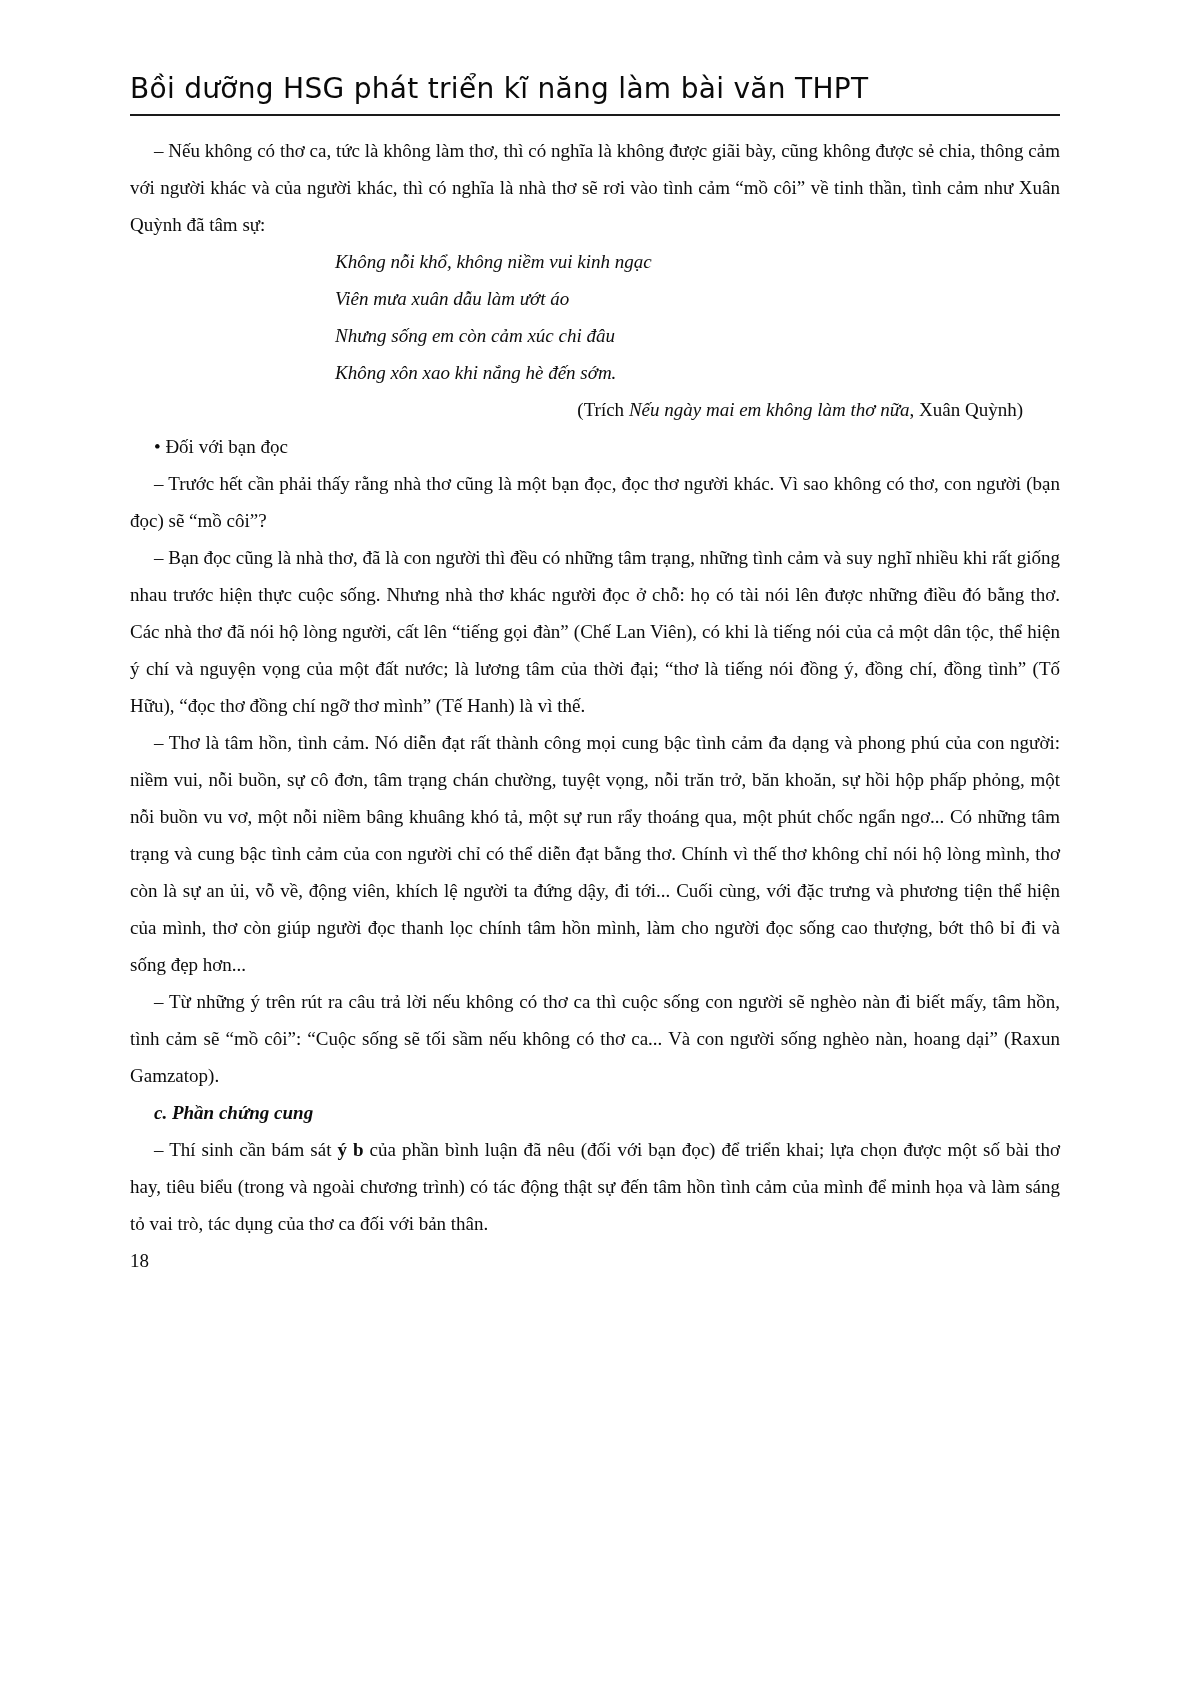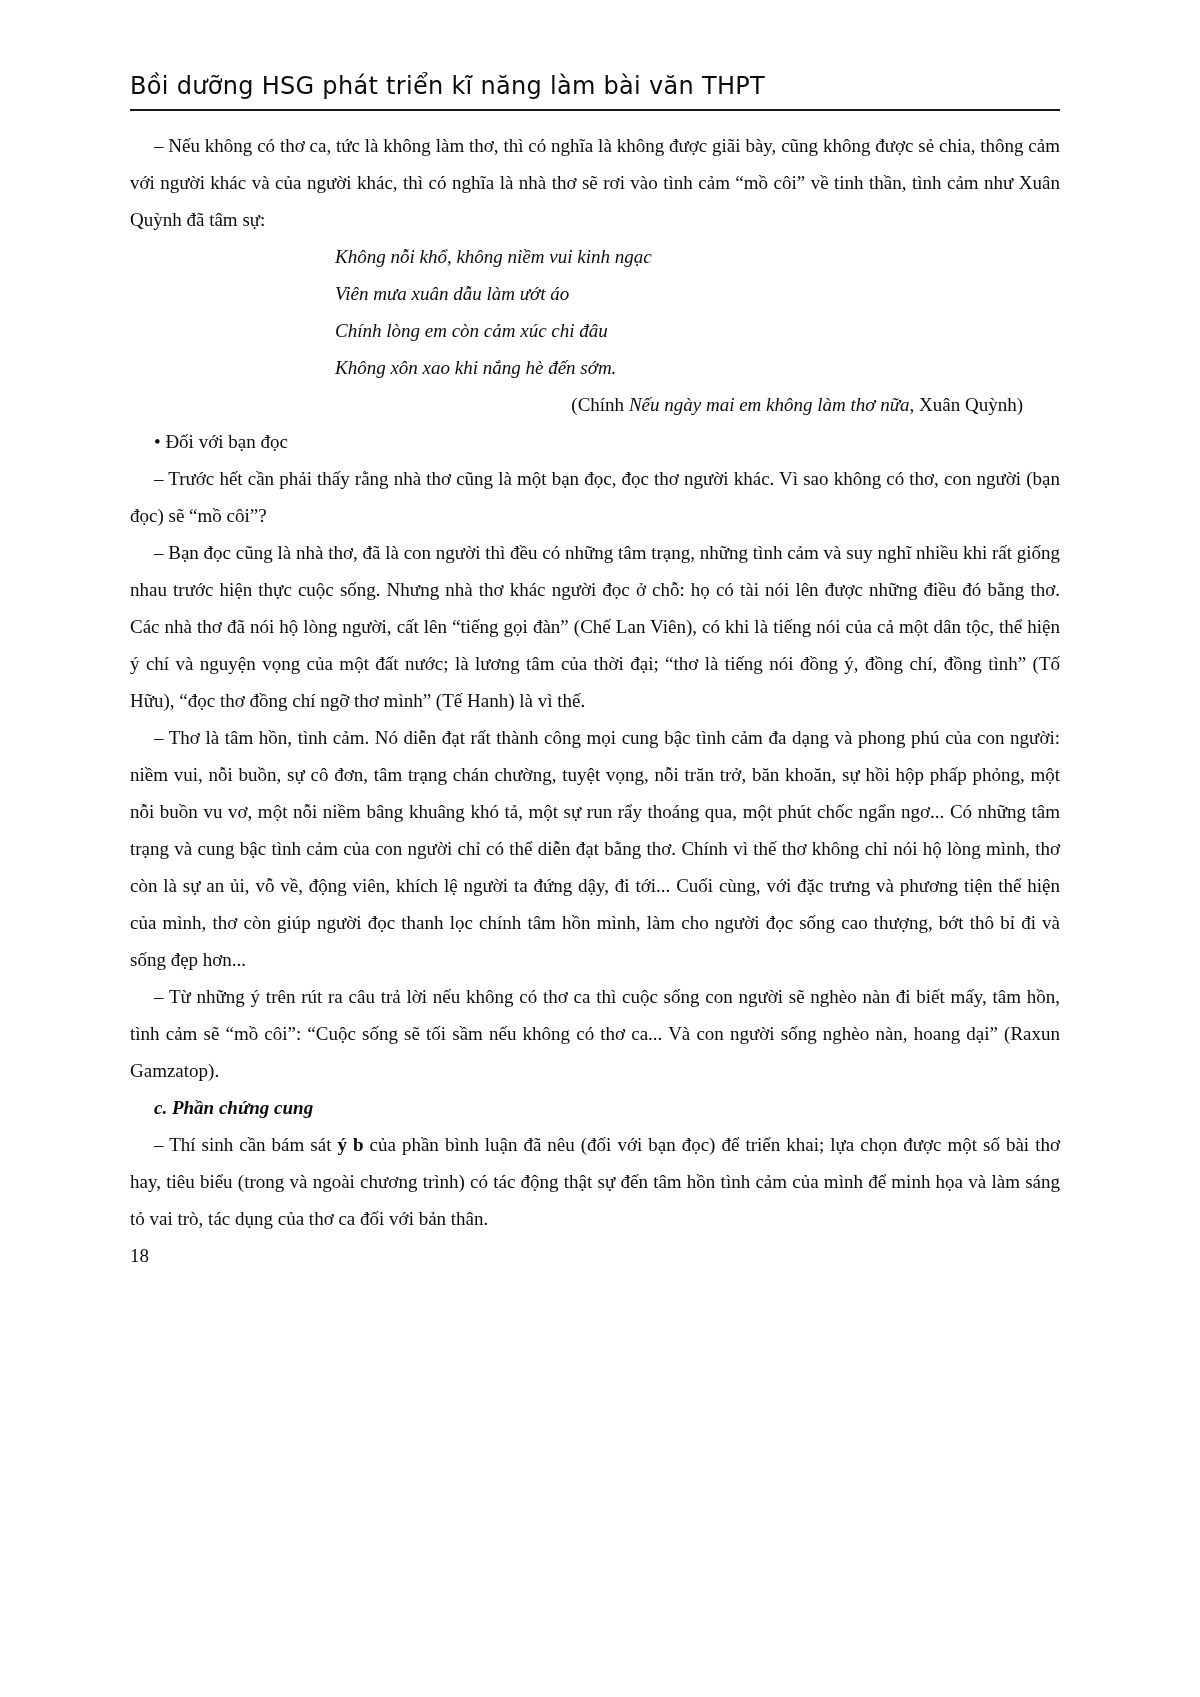--- a/index.html
+++ b/index.html
@@ -10,21 +10,21 @@
     margin: 0 auto;
     background: #ffffff;
     box-sizing: border-box;
     padding: 72px 140px 0 130px;
     color: #111;
     font-family: "Liberation Serif", serif;
   }
   
   .running-head {
     font-family: "DejaVu Sans", sans-serif;
-    font-size: 24px;
+    font-size: 28px;
     font-weight: 400;
     letter-spacing: 0.3px;
     color: #0a0a0a;
     padding-bottom: 9px;
     border-bottom: 2px solid #1a1a1a;
     margin-bottom: 16px;
   }
   
   .body-text {
     font-size: 19px;
@@ -63,25 +63,25 @@
 
   <div class="running-head">Bồi dưỡng HSG phát triển kĩ năng làm bài văn THPT</div>
 
   <div class="body-text">
 
     <p class="para">– Nếu không có thơ ca, tức là không làm thơ, thì có nghĩa là không được giãi bày, cũng không được sẻ chia, thông cảm với người khác và của người khác, thì có nghĩa là nhà thơ sẽ rơi vào tình cảm “mồ côi” về tinh thần, tình cảm như Xuân Quỳnh đã tâm sự:</p>
 
     <div class="poem">
       <div class="poem-line">Không nỗi khổ, không niềm vui kinh ngạc</div>
       <div class="poem-line">Viên mưa xuân dẫu làm ướt áo</div>
-      <div class="poem-line">Chính lòng em còn cảm xúc chi đâu</div>
+      <div class="poem-line">Nhưng sống em còn cảm xúc chi đâu</div>
       <div class="poem-line">Không xôn xao khi nắng hè đến sớm.</div>
     </div>
 
-    <p class="para attribution"><span>(Chính </span><span class="work-title">Nếu ngày mai em không làm thơ nữa</span><span>, Xuân Quỳnh)</span></p>
+    <p class="para attribution"><span>(Trích </span><span class="work-title">Nếu ngày mai em không làm thơ nữa</span><span>, Xuân Quỳnh)</span></p>
 
     <p class="para">• Đối với bạn đọc</p>
 
     <p class="para">– Trước hết cần phải thấy rằng nhà thơ cũng là một bạn đọc, đọc thơ người khác. Vì sao không có thơ, con người (bạn đọc) sẽ “mồ côi”?</p>
 
     <p class="para">– Bạn đọc cũng là nhà thơ, đã là con người thì đều có những tâm trạng, những tình cảm và suy nghĩ nhiều khi rất giống nhau trước hiện thực cuộc sống. Nhưng nhà thơ khác người đọc ở chỗ: họ có tài nói lên được những điều đó bằng thơ. Các nhà thơ đã nói hộ lòng người, cất lên “tiếng gọi đàn” (Chế Lan Viên), có khi là tiếng nói của cả một dân tộc, thể hiện ý chí và nguyện vọng của một đất nước; là lương tâm của thời đại; “thơ là tiếng nói đồng ý, đồng chí, đồng tình” (Tố Hữu), “đọc thơ đồng chí ngỡ thơ mình” (Tế Hanh) là vì thế.</p>
 
     <p class="para">– Thơ là tâm hồn, tình cảm. Nó diễn đạt rất thành công mọi cung bậc tình cảm đa dạng và phong phú của con người: niềm vui, nỗi buồn, sự cô đơn, tâm trạng chán chường, tuyệt vọng, nỗi trăn trở, băn khoăn, sự hồi hộp phấp phỏng, một nỗi buồn vu vơ, một nỗi niềm bâng khuâng khó tả, một sự run rẩy thoáng qua, một phút chốc ngẩn ngơ... Có những tâm trạng và cung bậc tình cảm của con người chỉ có thể diễn đạt bằng thơ. Chính vì thế thơ không chỉ nói hộ lòng mình, thơ còn là sự an ủi, vỗ về, động viên, khích lệ người ta đứng dậy, đi tới... Cuối cùng, với đặc trưng và phương tiện thể hiện của mình, thơ còn giúp người đọc thanh lọc chính tâm hồn mình, làm cho người đọc sống cao thượng, bớt thô bỉ đi và sống đẹp hơn...</p>
 
     <p class="para">– Từ những ý trên rút ra câu trả lời nếu không có thơ ca thì cuộc sống con người sẽ nghèo nàn đi biết mấy, tâm hồn, tình cảm sẽ “mồ côi”: “Cuộc sống sẽ tối sầm nếu không có thơ ca... Và con người sống nghèo nàn, hoang dại” (Raxun Gamzatop).</p>

